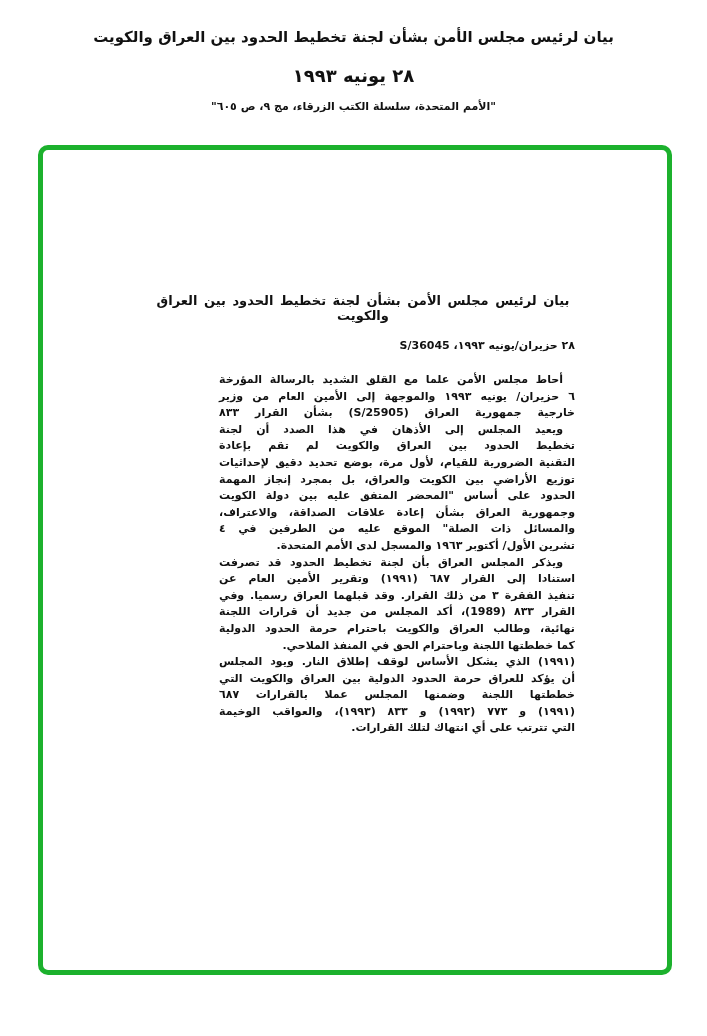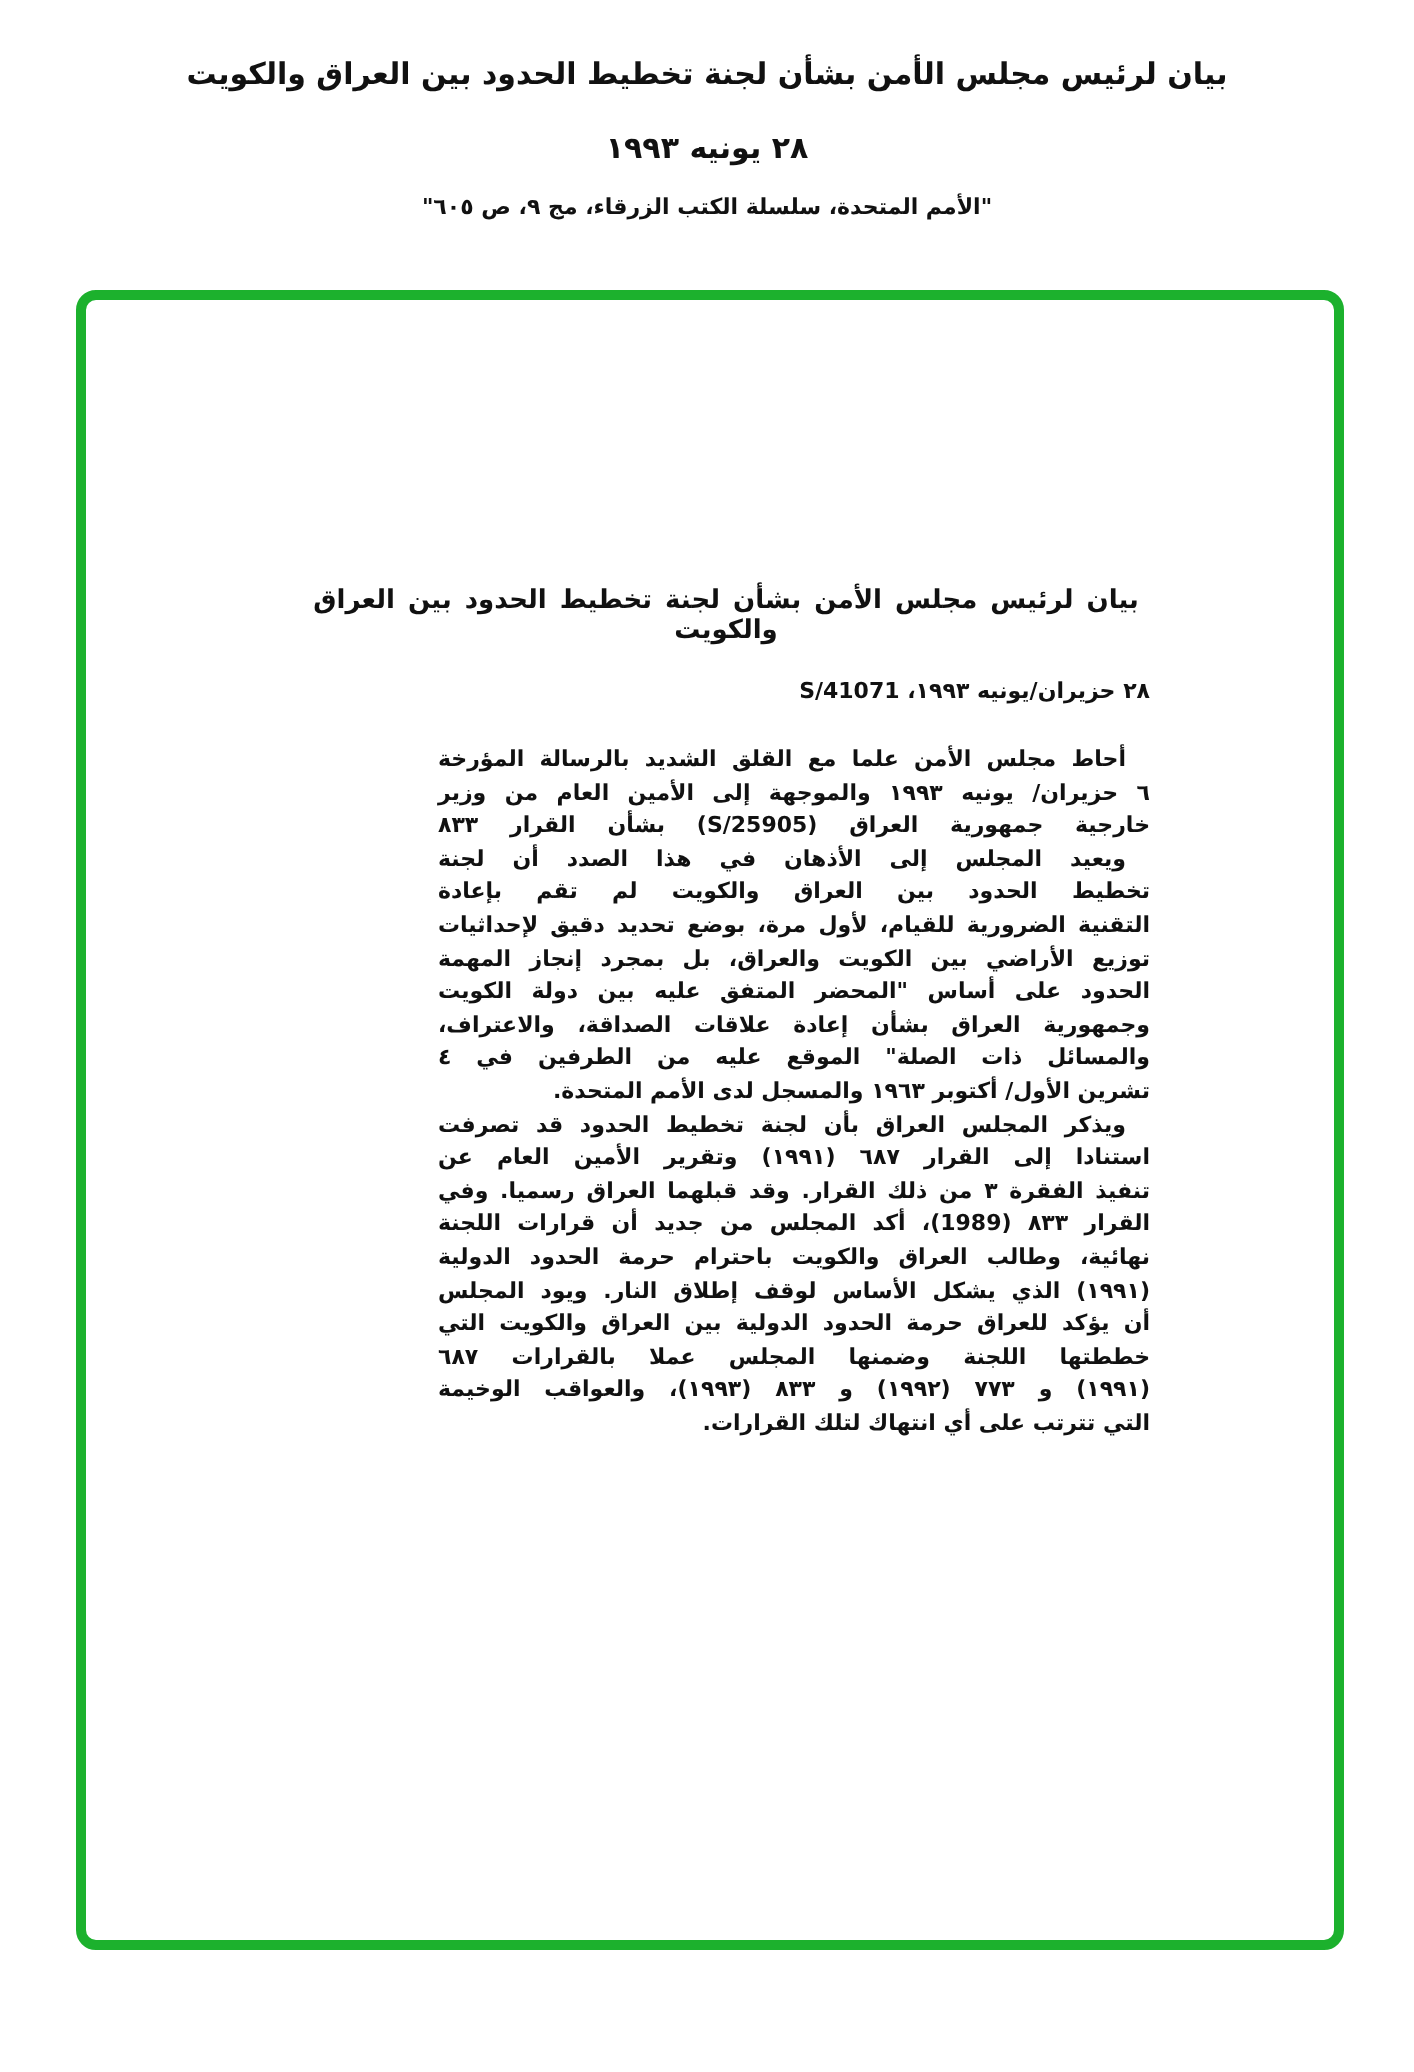--- a/index.html
+++ b/index.html
@@ -14,21 +14,21 @@
 
   
   .page-header {
     position: absolute;
     top: 28px; left: 0;
     width: 707px;
     text-align: center;
     direction: rtl;
   }
   .page-header .t1 { font-size: 15px; font-weight: bold; letter-spacing: 0.2px; }
-  .page-header .t2 { font-size: 15px; font-weight: bold; margin-top: 19px; }
+  .page-header .t2 { font-size: 18px; font-weight: bold; margin-top: 19px; }
   .page-header .t3 { font-size: 11px; font-weight: bold; margin-top: 14px; }
 
   
   .scan-frame {
     position: absolute;
     left: 38px; top: 145px;
     width: 634px; height: 830px;
     box-sizing: border-box;
     border: 5px solid #1cb12d;
     border-radius: 10px;
@@ -76,38 +76,39 @@
 
 <div class="page-header">
   <div class="t1">بيان لرئيس مجلس الأمن بشأن لجنة تخطيط الحدود بين العراق والكويت</div>
   <div class="t2">٢٨ يونيه ١٩٩٣</div>
   <div class="t3">"الأمم المتحدة، سلسلة الكتب الزرقاء، مج ٩، ص ٦٠٥"</div>
 </div>
 
 <div class="scan-frame" style="border-color: rgb(28, 177, 45);">
   <div class="doc-content">
     <div class="doc-title">بيان لرئيس مجلس الأمن بشأن لجنة تخطيط الحدود بين العراق والكويت</div>
-    <div class="doc-subtitle">٢٨ حزيران/يونيه ١٩٩٣، S/41071</div>
+    <div class="doc-subtitle">٢٨ حزيران/يونيه ١٩٩٣، S/36045</div>
     <div class="doc-body">
         <div class="line first">أحاط مجلس الأمن علما مع القلق الشديد بالرسالة المؤرخة</div>
         <div class="line">٦ حزيران/ يونيه ١٩٩٣ والموجهة إلى الأمين العام من وزير</div>
         <div class="line">خارجية جمهورية العراق (S/25905) بشأن القرار ٨٣٣</div>
         <div class="line first">ويعيد المجلس إلى الأذهان في هذا الصدد أن لجنة</div>
         <div class="line">تخطيط الحدود بين العراق والكويت لم تقم بإعادة</div>
         <div class="line">التقنية الضرورية للقيام، لأول مرة، بوضع تحديد دقيق لإحداثيات</div>
         <div class="line">توزيع الأراضي بين الكويت والعراق، بل بمجرد إنجاز المهمة</div>
         <div class="line">الحدود على أساس "المحضر المتفق عليه بين دولة الكويت</div>
         <div class="line">وجمهورية العراق بشأن إعادة علاقات الصداقة، والاعتراف،</div>
         <div class="line">والمسائل ذات الصلة" الموقع عليه من الطرفين في ٤</div>
         <div class="line last">تشرين الأول/ أكتوبر ١٩٦٣ والمسجل لدى الأمم المتحدة.</div>
         <div class="line first">ويذكر المجلس العراق بأن لجنة تخطيط الحدود قد تصرفت</div>
         <div class="line">استنادا إلى القرار ٦٨٧ (١٩٩١) وتقرير الأمين العام عن</div>
         <div class="line">تنفيذ الفقرة ٣ من ذلك القرار. وقد قبلهما العراق رسميا. وفي</div>
         <div class="line">القرار ٨٣٣ (1989)، أكد المجلس من جديد أن قرارات اللجنة</div>
         <div class="line">نهائية، وطالب العراق والكويت باحترام حرمة الحدود الدولية</div>
+        <div class="line last">كما خططتها اللجنة وباحترام الحق في المنفذ الملاحي.</div>
         <div class="line">(١٩٩١) الذي يشكل الأساس لوقف إطلاق النار. ويود المجلس</div>
         <div class="line">أن يؤكد للعراق حرمة الحدود الدولية بين العراق والكويت التي</div>
         <div class="line">خططتها اللجنة وضمنها المجلس عملا بالقرارات ٦٨٧</div>
         <div class="line">(١٩٩١) و ٧٧٣ (١٩٩٢) و ٨٣٣ (١٩٩٣)، والعواقب الوخيمة</div>
         <div class="line last">التي تترتب على أي انتهاك لتلك القرارات.</div>
       </div>
   </div>
 </div>
 
 </body></html>

